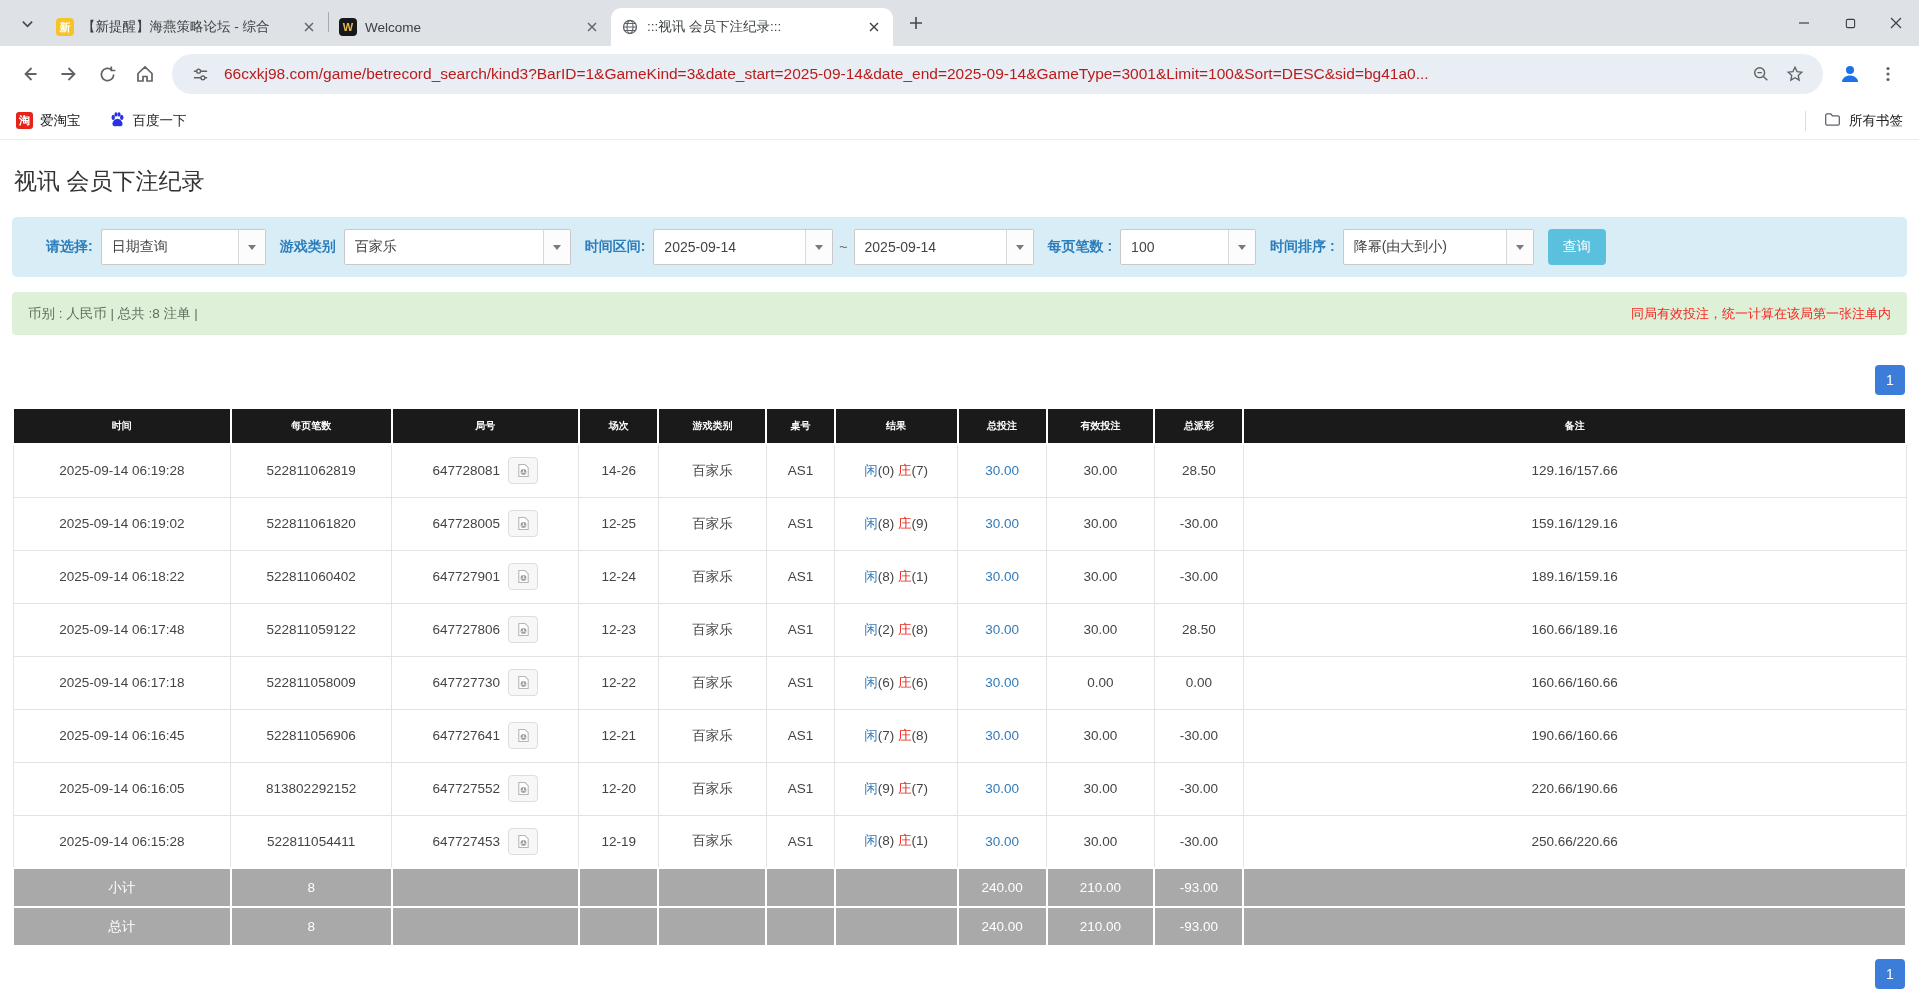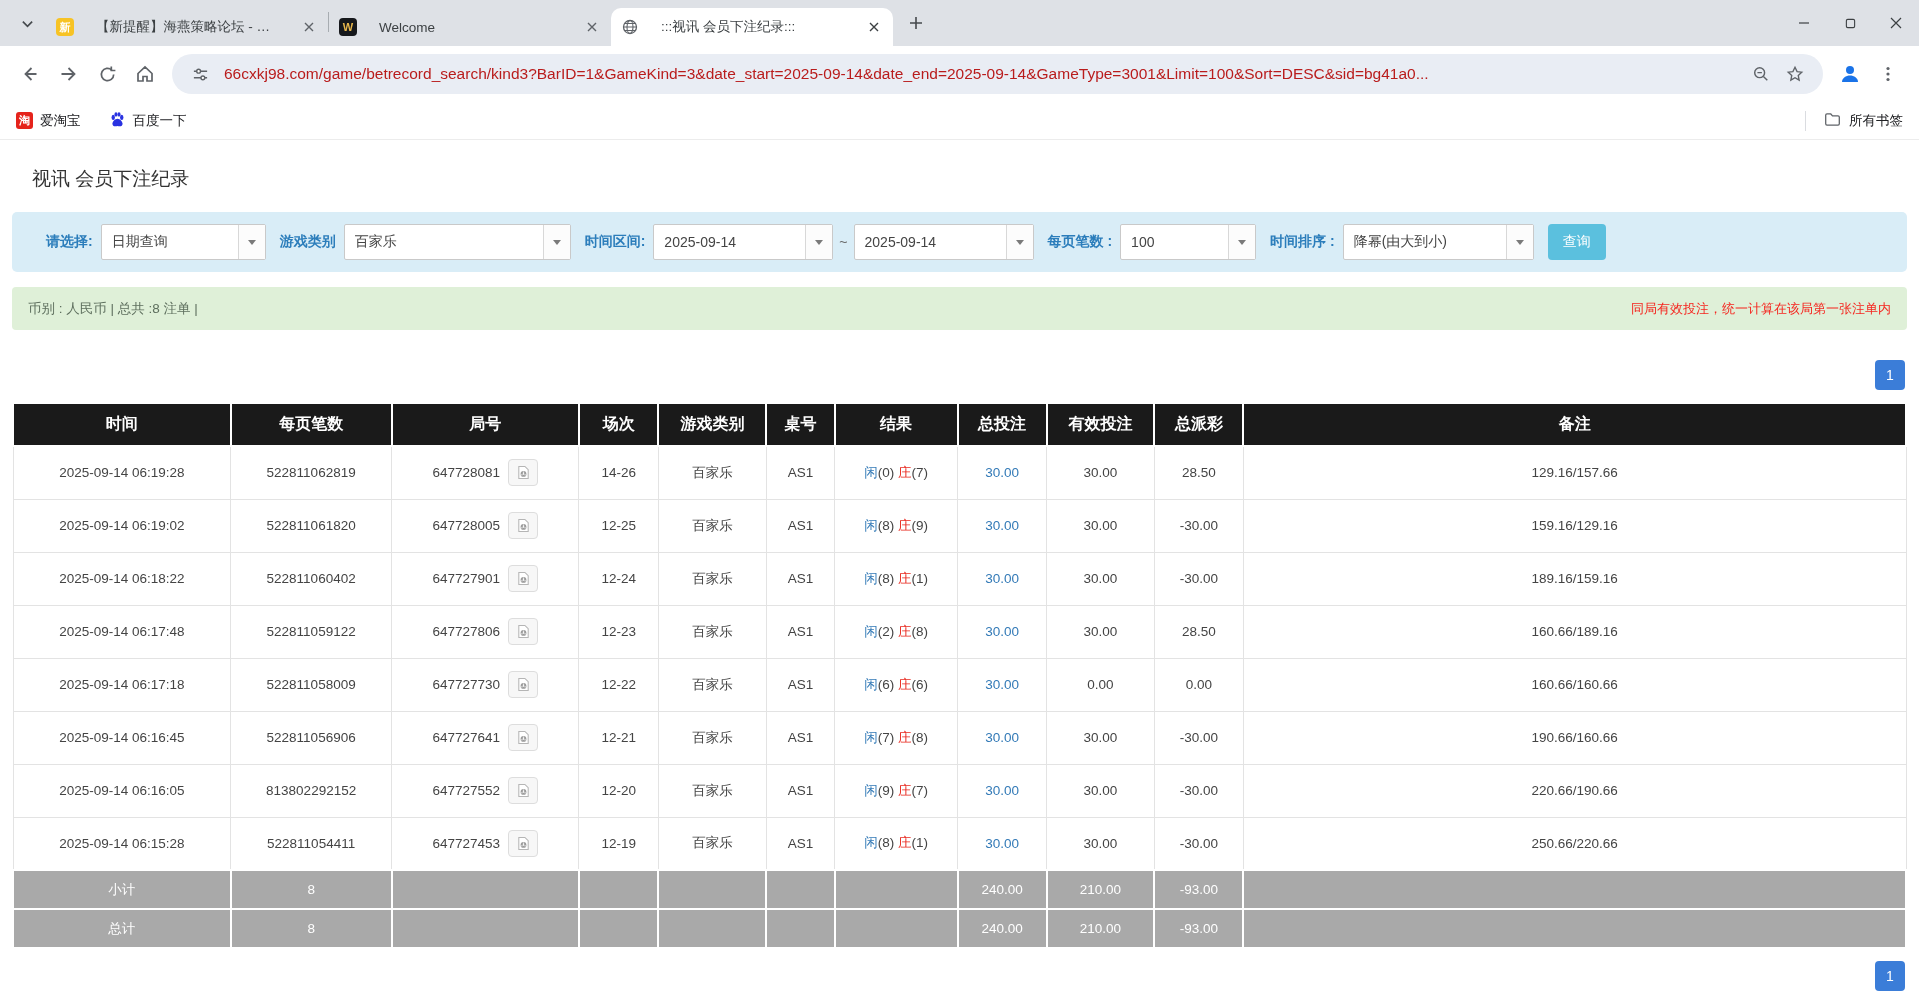--- a/index.html
+++ b/index.html
@@ -4,21 +4,21 @@
 <style>
   * { margin:0; padding:0; box-sizing:border-box; }
   html,body { width:1919px; height:994px; overflow:hidden; background:#fff;
     font-family:"Liberation Sans","DejaVu Sans",sans-serif; }
 
   
   .tabstrip { height:46px; background:#dee1e6; display:flex; align-items:flex-end; padding-left:8px; position:relative; }
   .tab-search { width:30px; height:30px; margin:0 4px 8px 4px; border-radius:50%; display:flex; align-items:center; justify-content:center; color:#45494d; }
   .tab { width:282px; height:38px; display:flex; align-items:center; padding:0 10px; border-radius:10px 10px 0 0; color:#3c4043; font-size:13.5px; position:relative; }
   .tab.active { background:#fff; }
-  .tab .tab-title { flex:1; white-space:nowrap; overflow:hidden; text-overflow:ellipsis; margin:0 22px; }
+  .tab .tab-title { flex:1; white-space:nowrap; overflow:hidden; text-overflow:ellipsis; margin:0 8px; }
   .tab .favicon { width:18px; height:18px; border-radius:4px; flex:none; display:flex; align-items:center; justify-content:center; font-size:11px; }
   .fav-forum { background:#f7c325; color:#fff; font-weight:bold; }
   .fav-app { background:#16181c; color:#e9b84c; font-weight:bold; font-size:10px; }
   .fav-globe { background:transparent; }
   .tab-close { width:18px; height:18px; border-radius:50%; display:flex; align-items:center; justify-content:center; color:#5f6368; flex:none; }
   .tab-divider { width:1px; height:20px; background:#a7acb1; margin-bottom:14px; }
   .newtab-btn { width:30px; height:30px; margin:0 6px 8px 8px; display:flex; align-items:center; justify-content:center; color:#45494d; font-size:22px; }
   .win-controls { position:absolute; right:0; top:0; height:46px; display:flex; }
   .win-btn { width:46px; height:100%; display:flex; align-items:center; justify-content:center; color:#3c4043; }
 
@@ -31,21 +31,21 @@
 
   .bookmarksbar { height:38px; background:#fff; display:flex; align-items:center; padding:0 16px; border-bottom:1px solid #ececec; font-size:13.5px; color:#202124; }
   .bm-item { display:flex; align-items:center; gap:7px; margin-right:28px; }
   .bm-fav { width:17px; height:17px; border-radius:3px; display:flex; align-items:center; justify-content:center; color:#fff; font-size:11px; font-weight:bold; }
   .bm-taobao { background:#e5231b; }
   .bm-right { margin-left:auto; display:flex; align-items:center; gap:8px; }
   .bm-sep { width:1px; height:20px; background:#dadce0; margin-right:10px; }
 
   
   .content { padding:0 12px; }
-  .page-title { font-size:19px; color:#333; font-weight:500; margin:26px 0 20px 20px; }
+  .page-title { font-size:23px; color:#333; font-weight:500; margin:26px 0 20px 2px; }
 
   .filterbar { background:#d9edf7; border-radius:5px; padding:12px 14px; display:flex; align-items:center; font-size:14px; }
   .flabel { color:#2b7dbb; font-weight:bold; white-space:nowrap; margin:0 8px 0 14px; }
   .flabel:first-child { margin-left:20px; }
   .combo { background:#fff; border:1px solid #c9c9c9; height:36px; display:flex; align-items:stretch; border-radius:2px; }
   .combo .val { display:flex; align-items:center; padding:0 10px; color:#444; }
   .combo .arrow { width:27px; border-left:1px solid #d8d8d8; background:#fcfcfc; display:flex; align-items:center; justify-content:center; }
   .combo .arrow i { width:0; height:0; border-left:4px solid transparent; border-right:4px solid transparent; border-top:5px solid #7a7a7a; }
   .tilde { color:#666; margin:0 6px; }
   .btn-query { background:#5bc0de; color:#fff; border:none; border-radius:4px; height:36px; padding:0 15px; font-size:14px; margin-left:14px; cursor:pointer; }
@@ -53,21 +53,21 @@
   .summarybar { background:#dff0d8; margin-top:15px; border-radius:4px; height:43px; display:flex; align-items:center; justify-content:space-between; padding:8px 16px; }
   .summary-left { color:#5e6f5e; font-size:13.5px; }
   .summary-right { color:#f5261f; font-size:13px; }
 
   .pager { display:flex; justify-content:flex-end; }
   .pager.top { margin:30px 2px 12px 0; }
   .pager.bottom { margin:12px 2px 0 0; }
   .page-btn { min-width:30px; height:30px; background:#3b7dd8; color:#fff; border-radius:4px; display:flex; align-items:center; justify-content:center; font-size:14px; }
 
   table.bets { width:100%; border-collapse:collapse; table-layout:fixed; }
-  .bets th { background:#1a1a1a; color:#fff; font-weight:bold; font-size:16px; padding:10px 4px; border:2px solid #fff; }
+  .bets th { background:#1a1a1a; color:#fff; font-weight:bold; font-size:10px; padding:10px 4px; border:2px solid #fff; }
   .bets tbody td { text-align:center; height:53px; padding:0 4px; border:1px solid #e3e3e3; color:#444; font-size:13.5px; overflow:hidden; white-space:nowrap; }
   .bets tfoot td { background:#a9a9a9; color:#fff; text-align:center; height:39px; border:2px solid #fff; font-size:13.5px; }
   .neg { color:#ff0000; }
   .link-blue { color:#337ab7; }
   .res-player { color:#337ab7; }
   .res-banker { color:#e8291f; }
   .round-wrap { display:inline-flex; align-items:center; gap:8px; }
   .vid-btn { width:30px; height:27px; background:#f7f7f7; border:1px solid #ddd; border-radius:4px; display:inline-flex; align-items:center; justify-content:center; }
 </style>
 </head>

